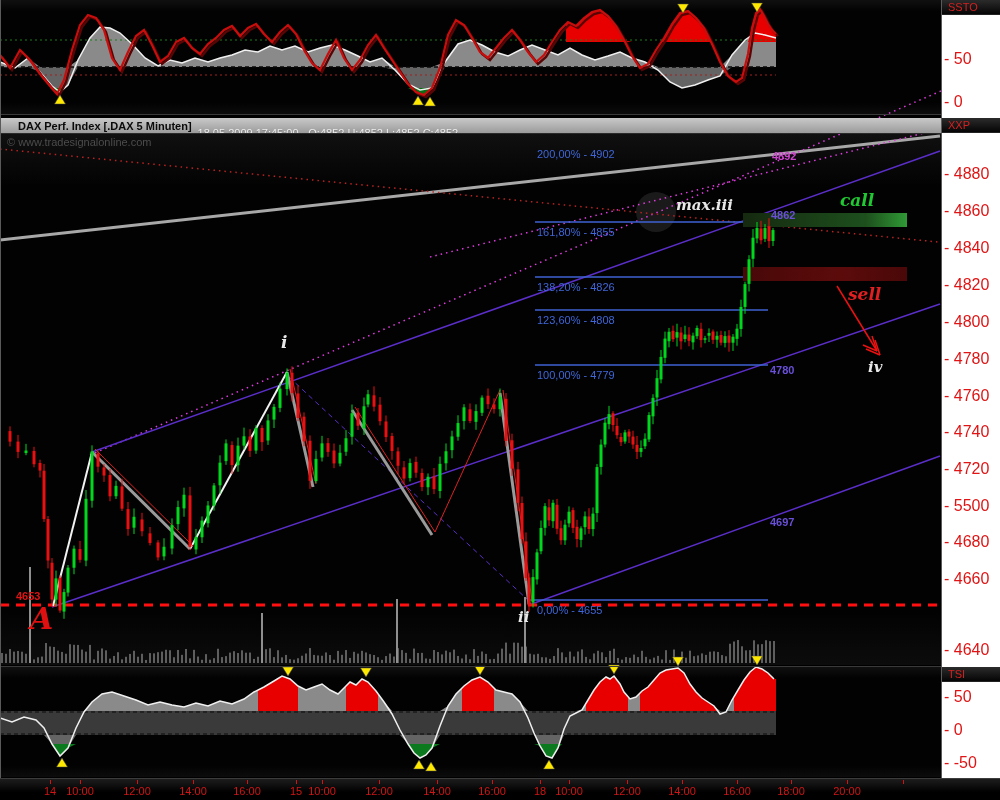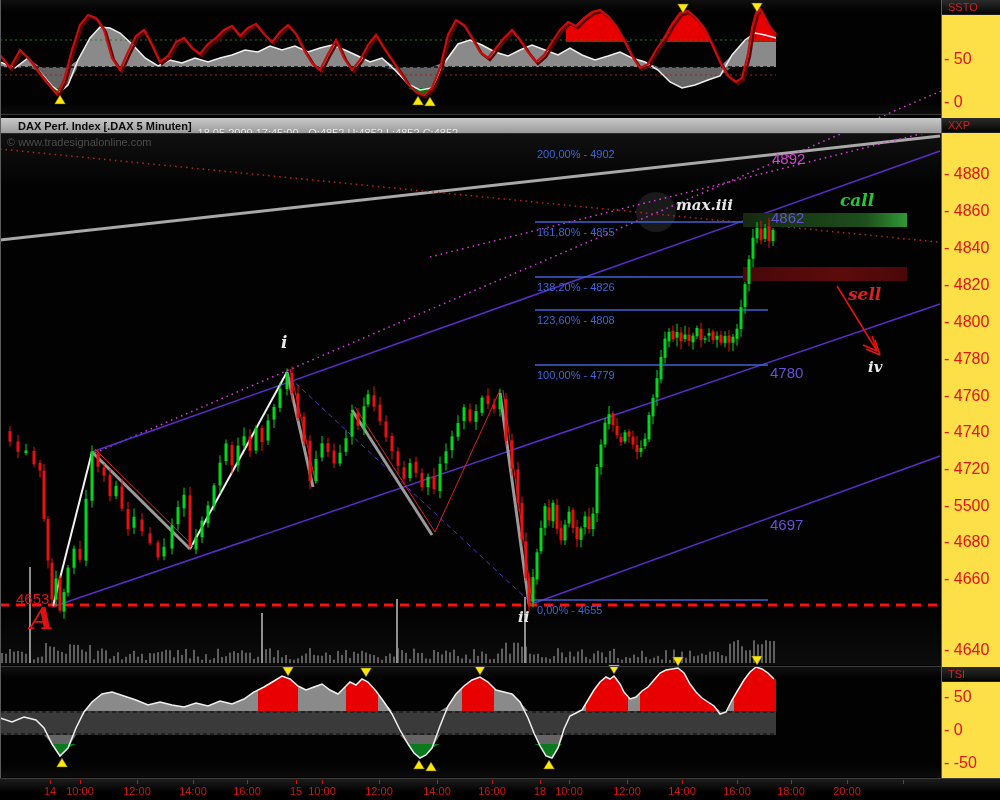--- a/index.html
+++ b/index.html
@@ -7,33 +7,33 @@
        font-family:"Liberation Sans",sans-serif;}
   .abs{position:absolute;}
   #gfx{position:absolute;left:0;top:0;}
   
   #titlebar{left:0;top:118px;width:941px;height:15px;
     background:linear-gradient(#c9c9c9,#9b9b9b);border-bottom:1px solid #2a2a2a;
     display:flex;align-items:center;white-space:nowrap;overflow:hidden;}
   #titlebar .tl{color:#0a0a0a;font-size:11px;font-weight:bold;margin-left:18px;}
   #titlebar .tr{color:#ededed;font-size:11px;margin-left:6px;text-shadow:0 1px 1px #777;margin-top:14px;}
   
-  #axiscol{left:941px;top:0;width:59px;height:800px;background:#fde047;border-left:1px solid #5a5a5a;}
+  #axiscol{left:941px;top:0;width:59px;height:800px;background:#ffffff;border-left:1px solid #5a5a5a;}
   .axhead{position:absolute;left:0;width:59px;height:15px;
     background:linear-gradient(#2b2b2b,#050505);border-bottom:1px solid #222;
     color:#d42020;font-size:11px;line-height:15px;padding-left:6px;box-sizing:border-box;}
   .axlab{position:absolute;left:2px;color:#e01414;font-size:16px;white-space:pre;}
   
   #timeaxis{left:0;top:778px;width:1000px;height:22px;
     background:linear-gradient(#1d1d1d,#000 60%);border-top:1px solid #3c3c3c;}
   .ttick{position:absolute;top:1px;width:1px;height:4px;background:#d41414;}
   .tlab{position:absolute;top:6px;transform:translateX(-50%);color:#d41414;font-size:11px;}
   
   .fiblab{position:absolute;color:#3f66d8;font-size:11px;white-space:nowrap;}
-  .pmark{position:absolute;font-size:15px;white-space:nowrap;}
+  .pmark{position:absolute;font-size:11px;white-space:nowrap;font-weight:bold;}
   .anno{position:absolute;font-family:"DejaVu Serif",serif;font-style:italic;font-weight:bold;
         white-space:nowrap;line-height:1;}
   #copyright{left:7px;top:136px;color:#4c4c4c;font-size:11px;}
   .sep{position:absolute;background:#3a3a3a;}
 </style>
 </head>
 <body>
 
 <div id="app">
 

